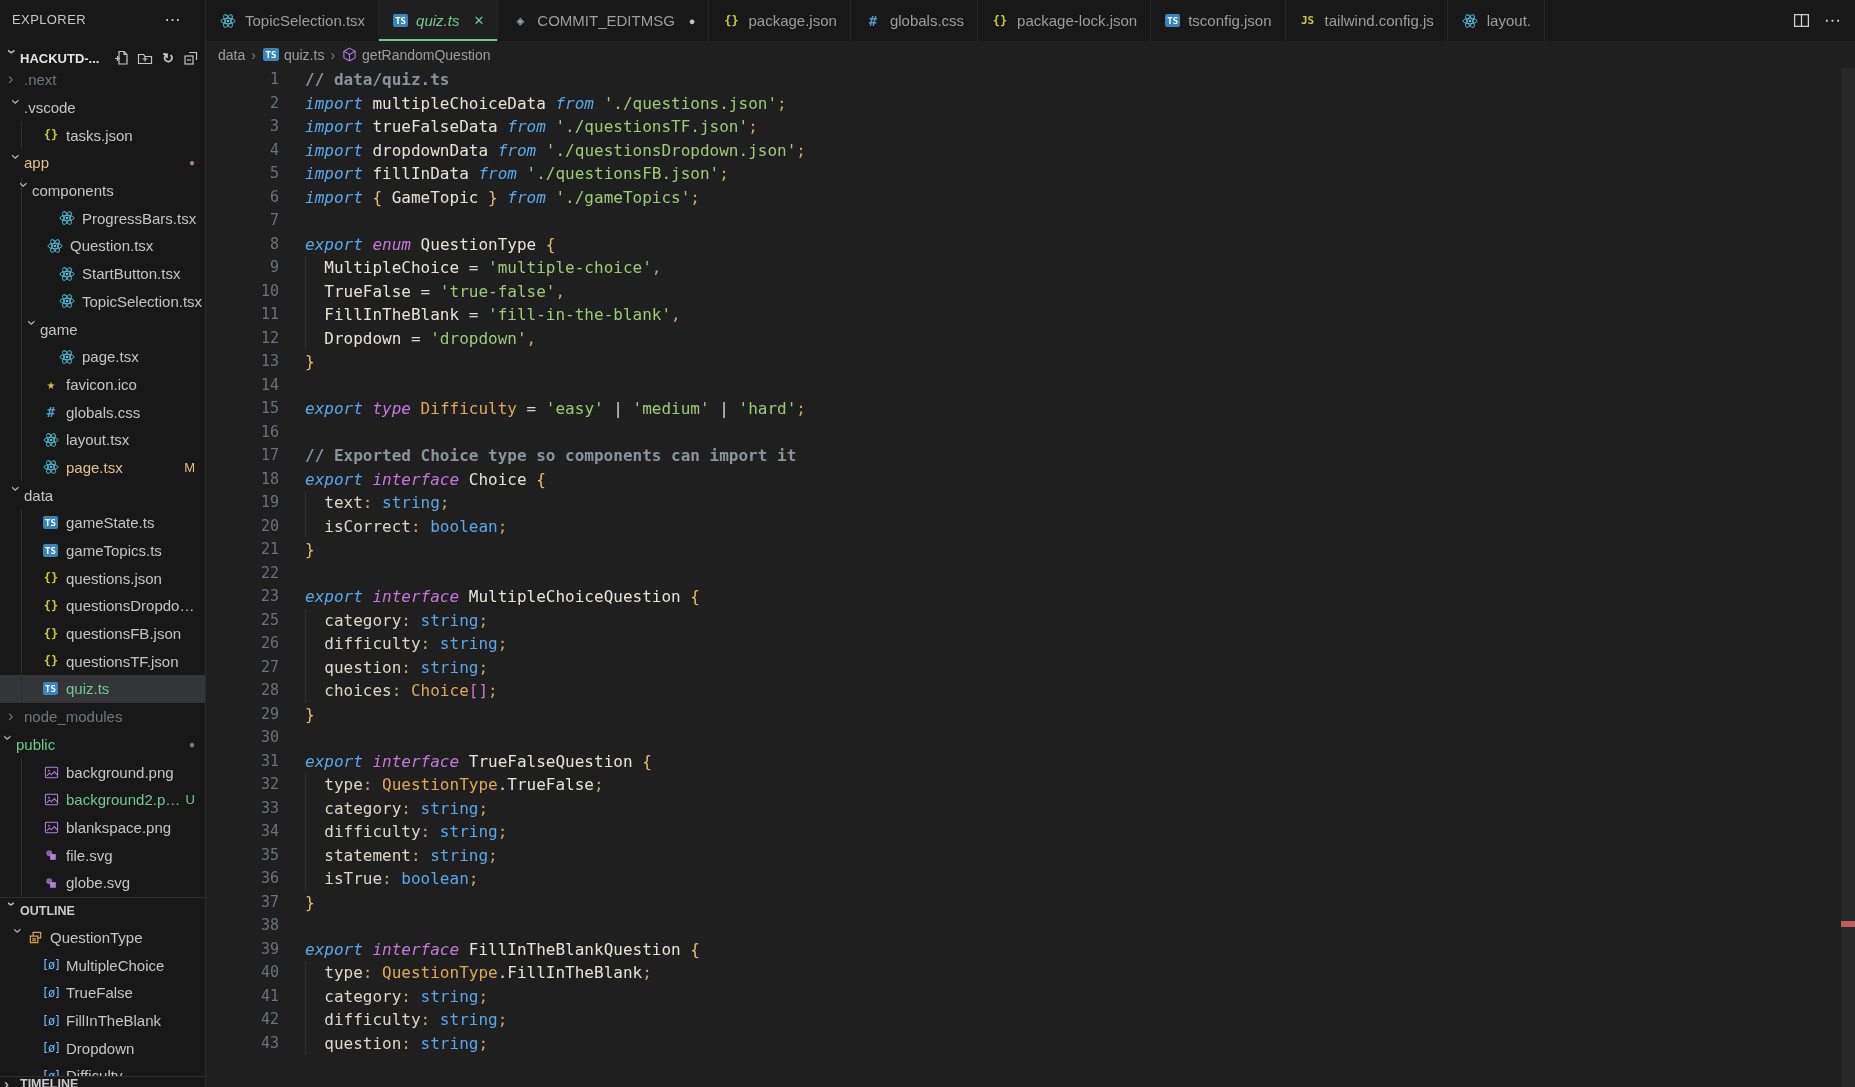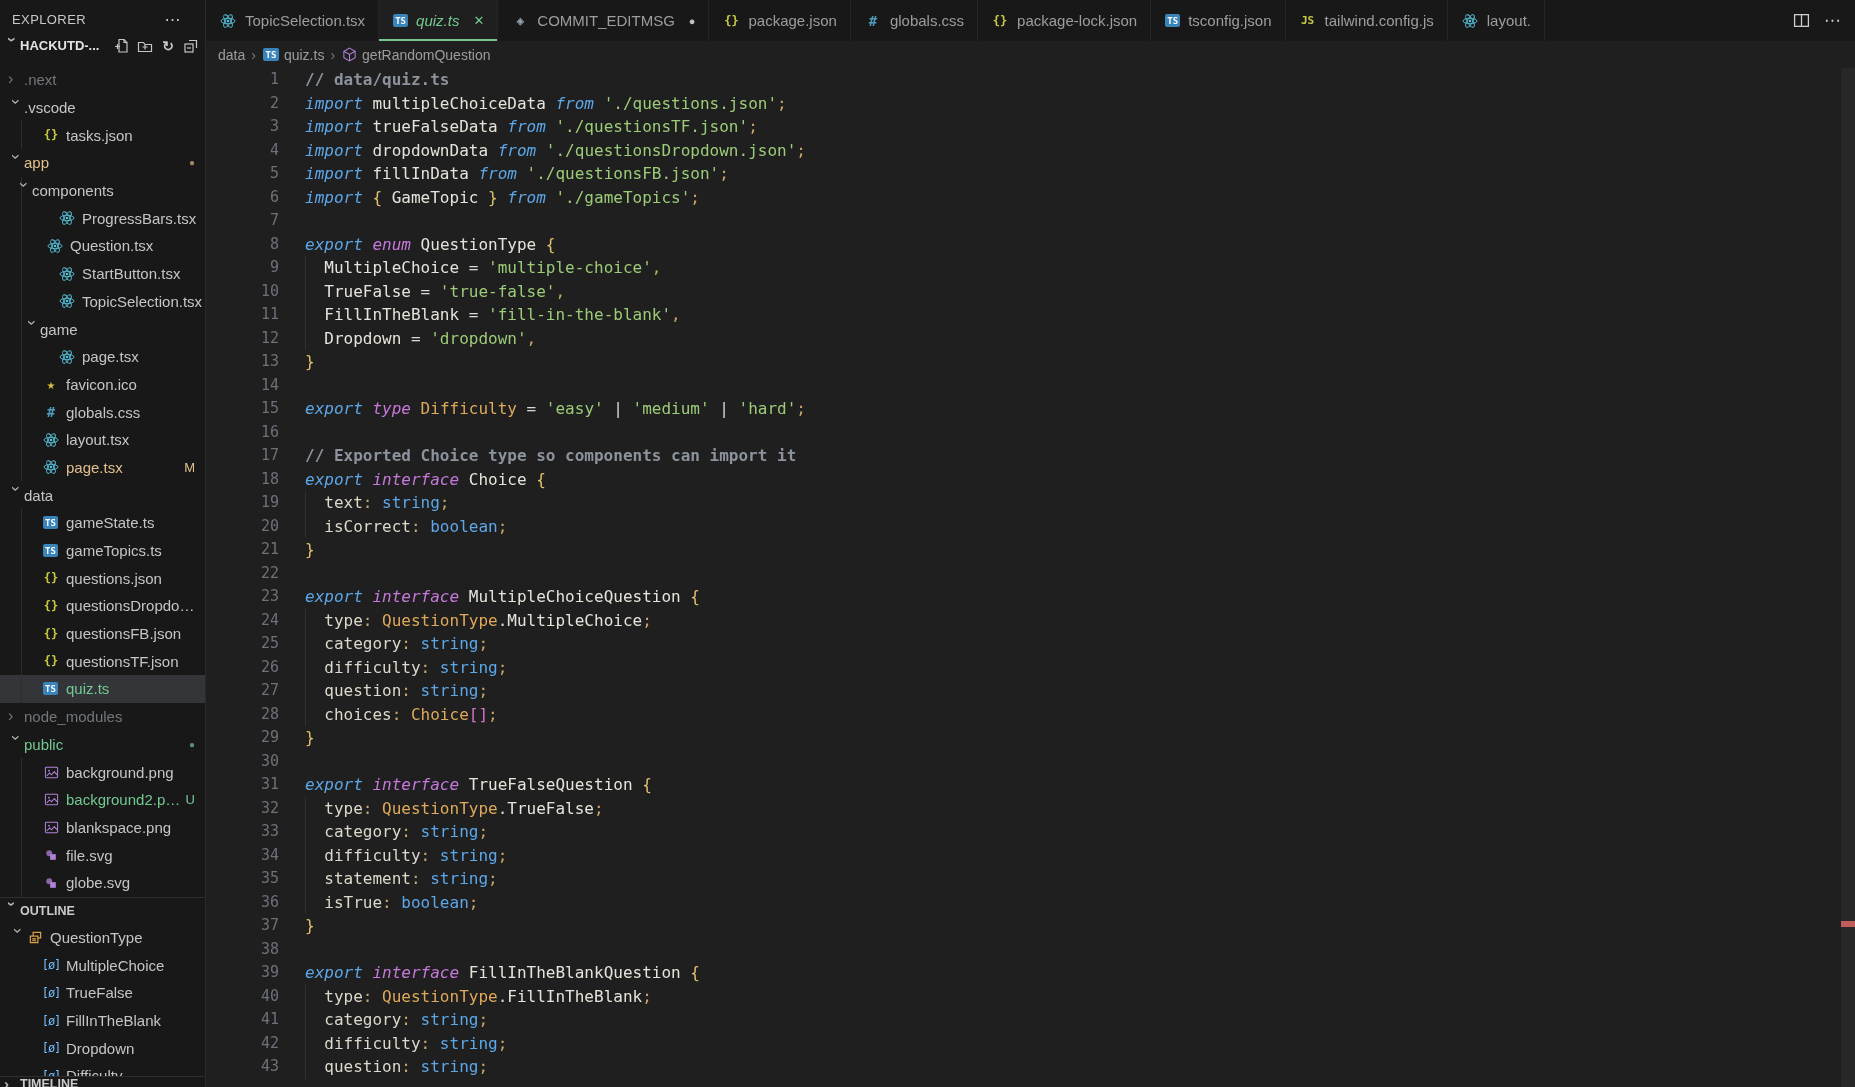--- a/index.html
+++ b/index.html
@@ -7,21 +7,21 @@
        -webkit-font-smoothing:antialiased;color:#cccccc;}
   .root{display:flex;width:1855px;height:1087px;}
 
   
   .sidebar{width:205px;flex:none;background:#181818;display:flex;flex-direction:column;
            border-right:1px solid #2a2a2a;overflow:hidden;}
   .sb-header{height:38px;flex:none;display:flex;align-items:center;padding:0 24px 0 12px;
              font-size:13px;color:#c8c8c8;letter-spacing:.4px;}
   .sb-header .ttl{flex:1;}
   .sb-more{color:#c8c8c8;font-size:16px;cursor:pointer;}
-  .sb-section{height:28px;flex:none;display:flex;align-items:flex-start;padding:0 6px 0 4px;
+  .sb-section{height:28px;flex:none;display:flex;align-items:flex-end;padding:0 6px 0 4px;
               font-size:13px;font-weight:bold;color:#e4e4e4;}
   .sb-section .lbl{flex:1;white-space:nowrap;overflow:hidden;}
   .sb-acts{display:flex;gap:7px;align-items:center;}
   .sb-acts svg,.sb-acts span{width:16px;height:16px;color:#c5c5c5;font-size:14px;line-height:16px;text-align:center;}
 
   .tree{flex:none;}
   .trow{height:27.7px;display:flex;align-items:center;font-size:15px;color:#c5c5c5;
         white-space:nowrap;position:relative;cursor:pointer;}
   .trow .tguide{position:absolute;left:21px;top:0;bottom:0;border-left:1px solid #2e2e2e;}
   .chev{display:inline-block;width:16px;flex:none;color:#b6b6b6;font-size:16px;line-height:1;
@@ -287,21 +287,21 @@
         </div>
         <div class="trow unt sel" style="padding-left:42px">
           <span class="tguide"></span>
           <span class="fic ic-ts">TS</span>
           <span class="tlabel">quiz.ts</span>
         </div>
         <div class="trow dim" style="padding-left:8px">
           <span class="chev">›</span>
           <span class="tlabel">node_modules</span>
         </div>
-        <div class="trow unt" style="padding-left:8px">
+        <div class="trow unt" style="">
           <span class="chev open">›</span>
           <span class="tlabel">public</span>
           <span class="tbadge b-dot-unt">●</span>
         </div>
         <div class="trow" style="padding-left:42px">
           <span class="tguide"></span>
           <span class="fic">
             <svg width="15" height="15" viewBox="0 0 16 16" fill="none" stroke="#b180d7" stroke-width="1.1">
               <rect x="1.5" y="2.5" width="13" height="11" rx="1"></rect>
               <circle cx="5.3" cy="6" r="1" fill="#b180d7" stroke="none"></circle>
@@ -569,24 +569,20 @@
           </div>
           <div class="cl">
             <span class="ln">22</span>
             <span class="ct"></span>
           </div>
           <div class="cl">
             <span class="ln">23</span>
             <span class="ct"><span class="tk-kw">export </span><span class="tk-kw2">interface </span><span class="tk-id">MultipleChoiceQuestion </span><span class="tk-br1">{</span></span>
           </div>
           <div class="cl">
-            <span class="ln">24</span>
-            <span class="ct"><span class="iguide"></span><span class="tk-prop">  type</span><span class="tk-pg">: </span><span class="tk-tref">QuestionType</span><span class="tk-pw">.</span><span class="tk-id">MultipleChoice</span><span class="tk-pg">;</span></span>
-          </div>
-          <div class="cl">
             <span class="ln">25</span>
             <span class="ct"><span class="iguide"></span><span class="tk-prop">  category</span><span class="tk-pg">: </span><span class="tk-prim">string</span><span class="tk-pg">;</span></span>
           </div>
           <div class="cl">
             <span class="ln">26</span>
             <span class="ct"><span class="iguide"></span><span class="tk-prop">  difficulty</span><span class="tk-pg">: </span><span class="tk-prim">string</span><span class="tk-pg">;</span></span>
           </div>
           <div class="cl">
             <span class="ln">27</span>
             <span class="ct"><span class="iguide"></span><span class="tk-prop">  question</span><span class="tk-pg">: </span><span class="tk-prim">string</span><span class="tk-pg">;</span></span>

